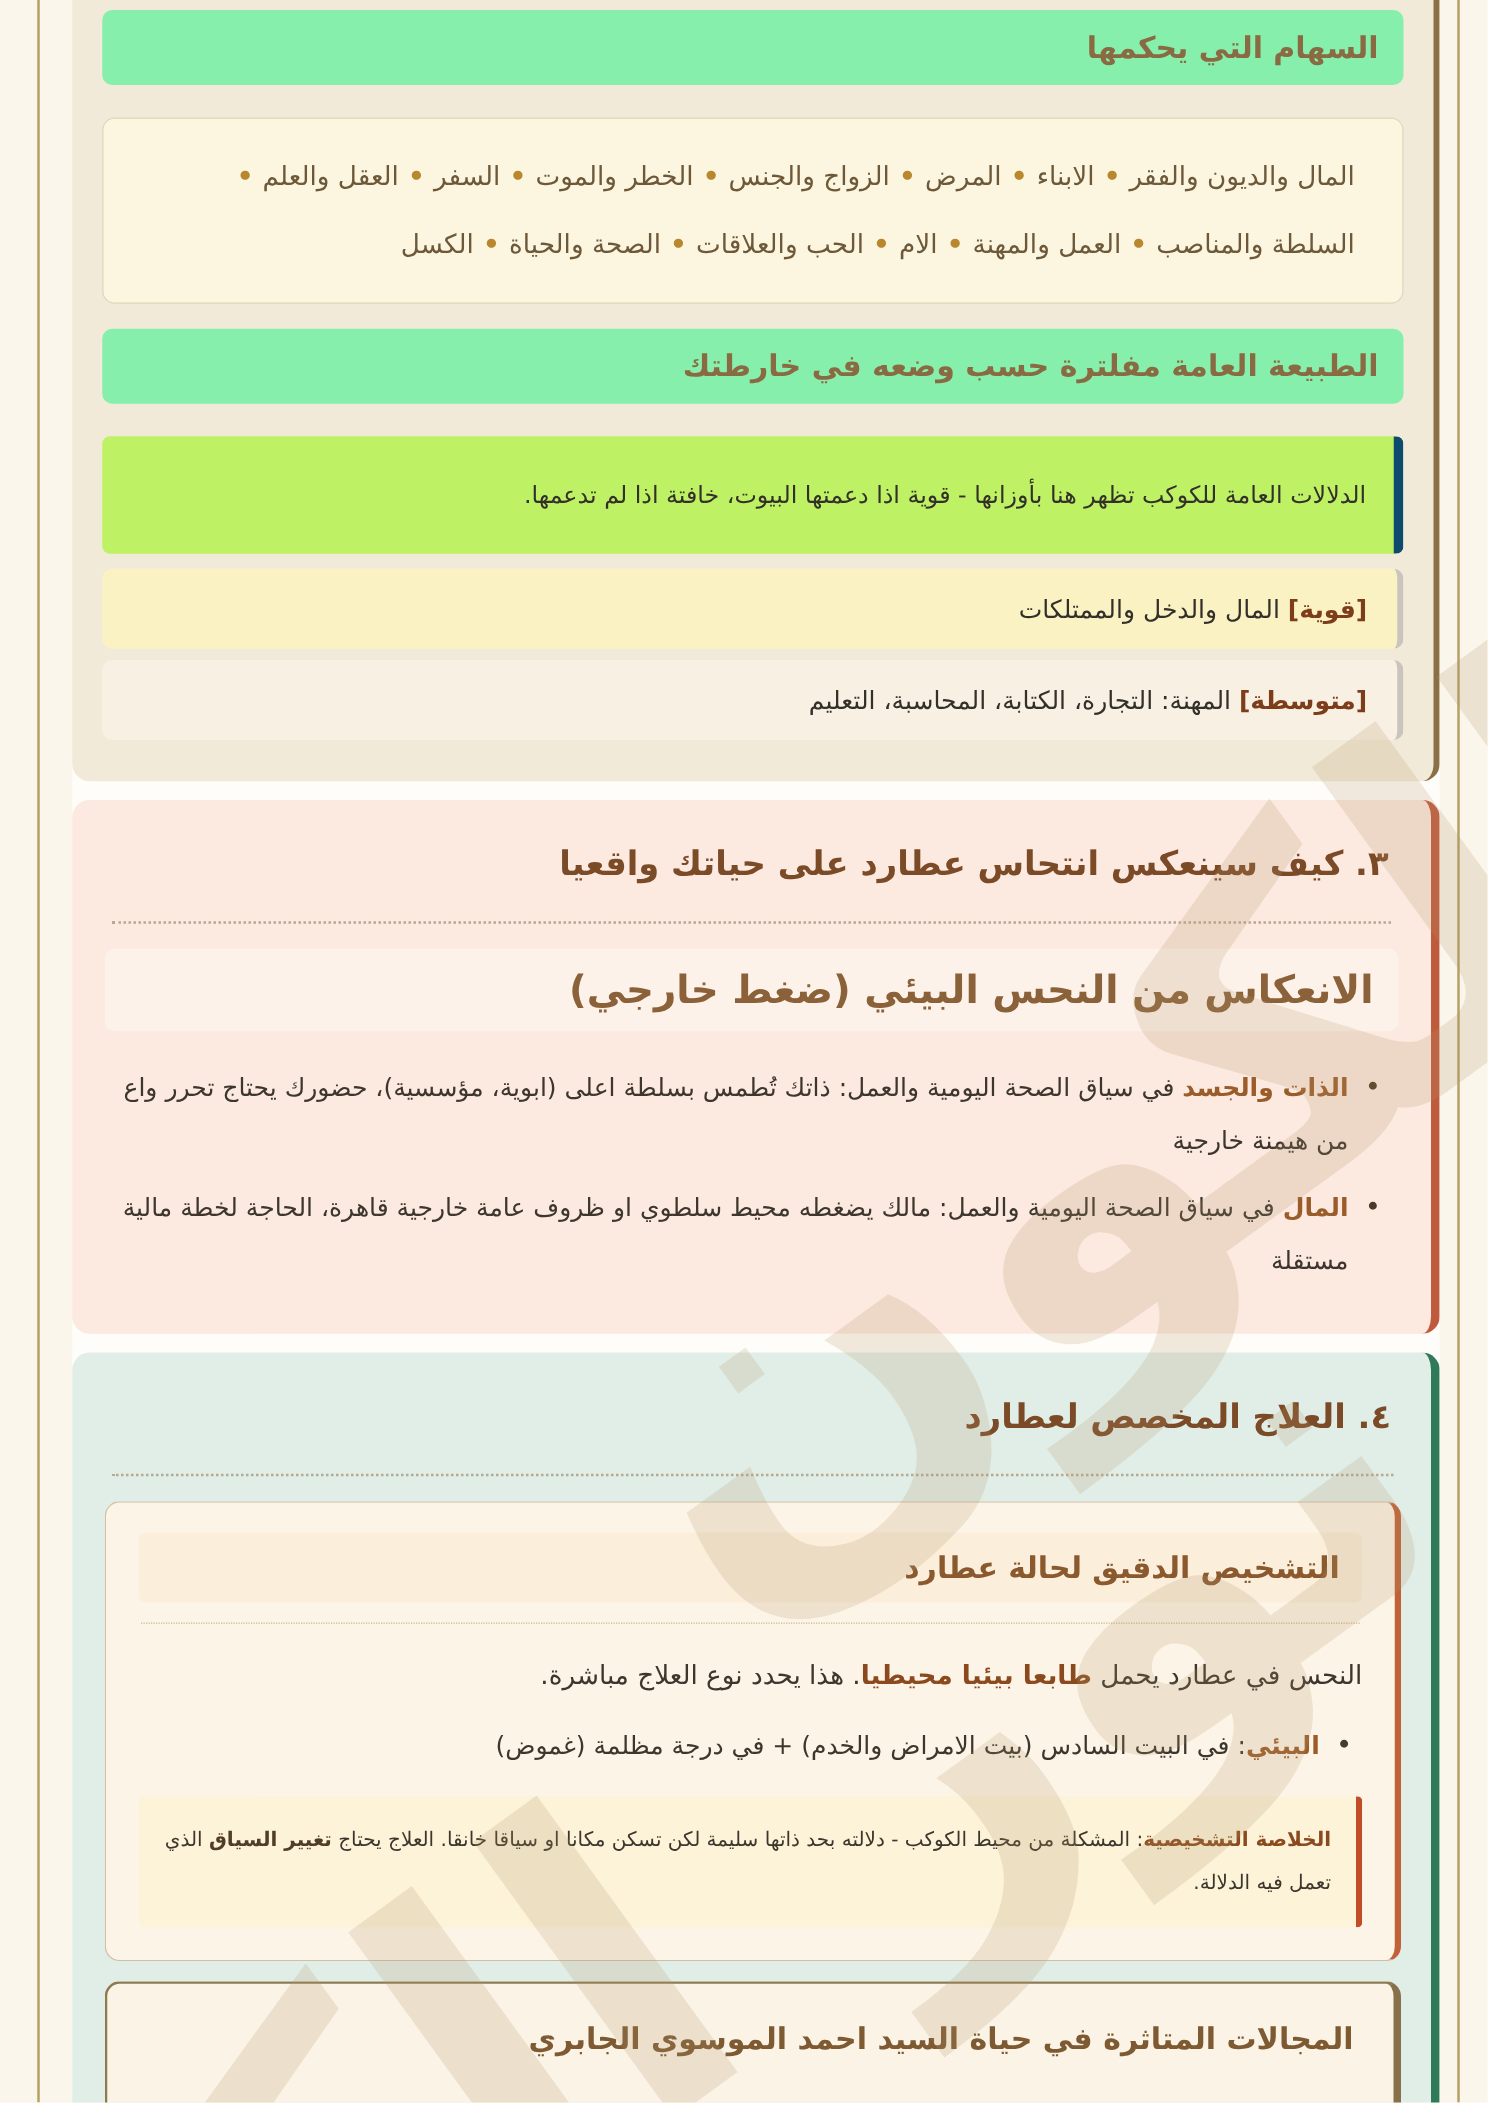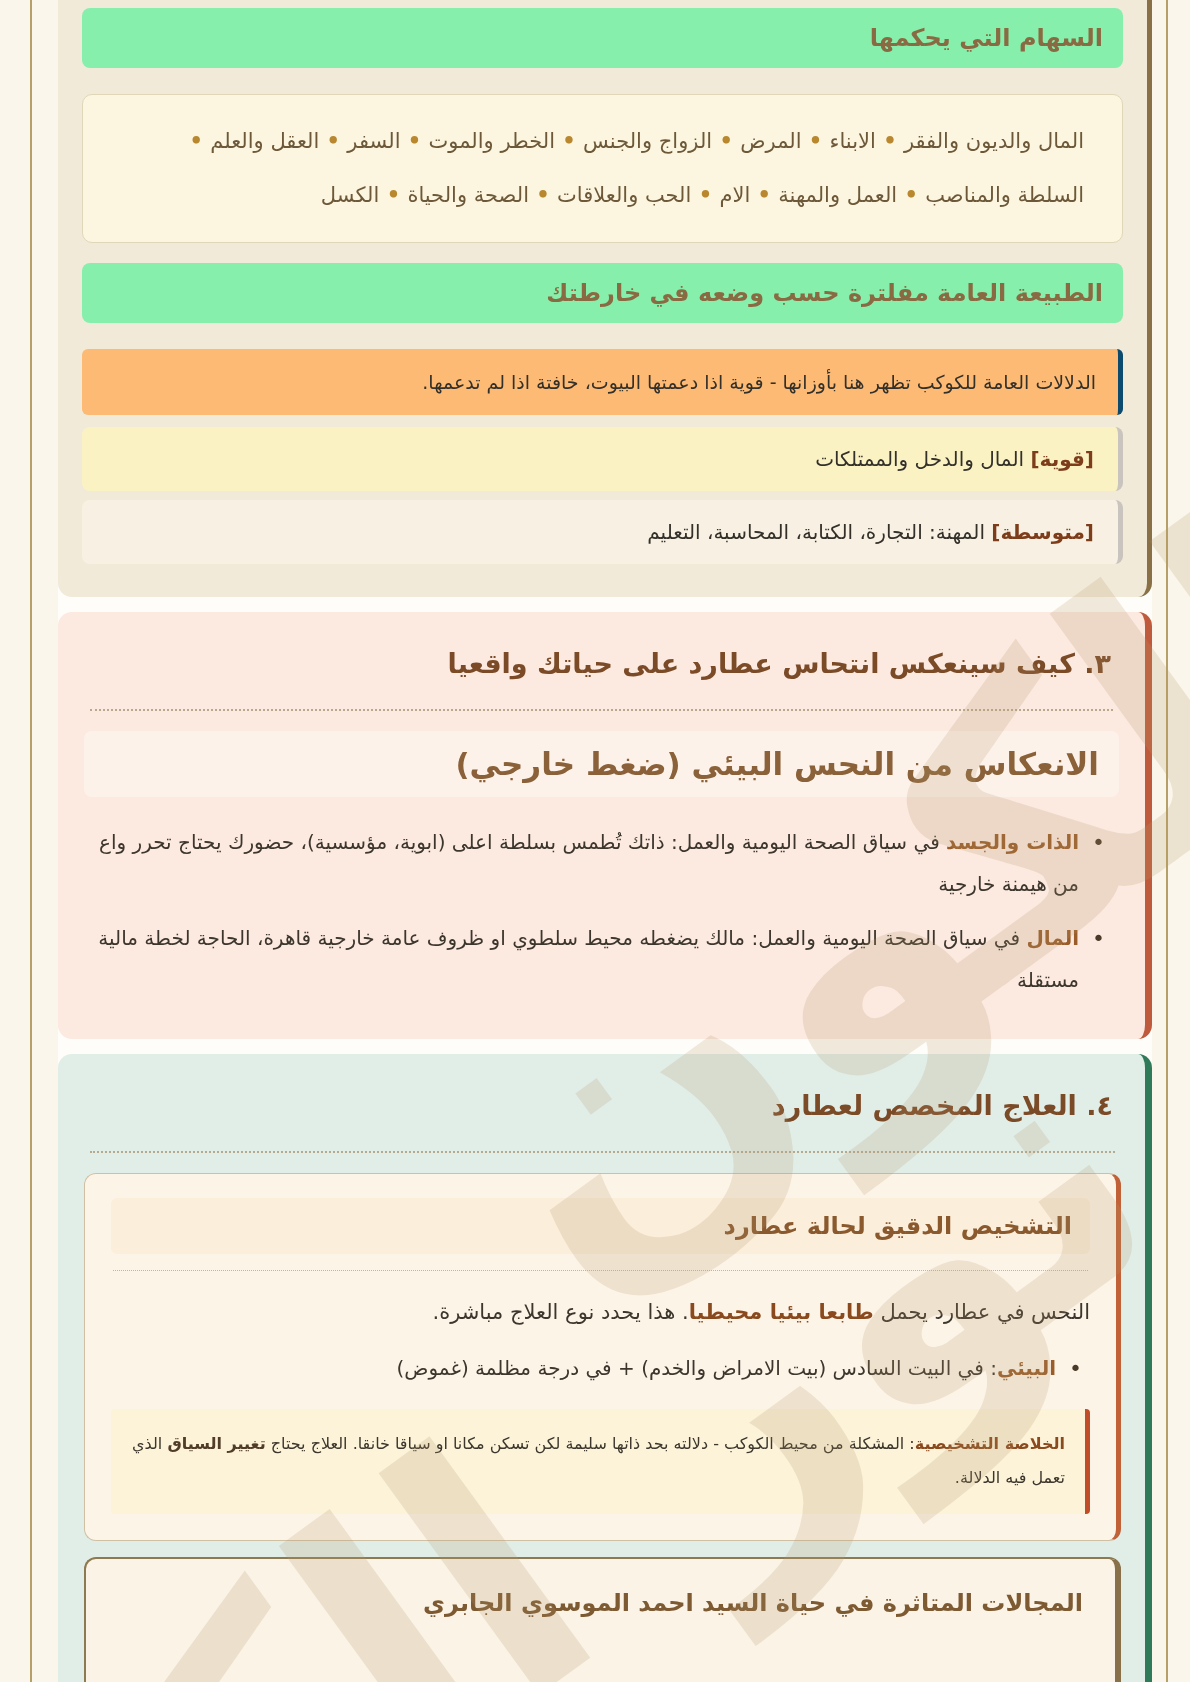--- a/index.html
+++ b/index.html
@@ -41,23 +41,23 @@
   .arrows-box {
     background:#fcf6e0; border:1px solid #e0d6b8; border-radius:10px;
     padding:20px 38px; margin-bottom:20px;
     font-size:21px; color:#6d5939; line-height:2.55; text-align:right;
   }
   .arrow-item { white-space:nowrap; }
   .arrow-item .sep { color:#b8872e; font-weight:bold; }
   .arrow-item:last-child .sep { display:none; }
 
   .note-box {
-    background:#fdba74; border-radius:6px;
-    border-right:5px solid #0c4a6e;
-    padding:22px 22px; margin-bottom:12px;
+    background:#bef264; border-radius:6px;
+    border-right:8px solid #0c4a6e;
+    padding:36px 22px; margin-bottom:12px;
     font-size:19px; color:#33302a;
   }
   .strength-box {
     border-radius:8px; border-right:5px solid #c9c5be;
     padding:20px 24px; margin-bottom:9px;
     font-size:20px; color:#33302a;
   }
   .strength-box.sb-strong { background:#fbf2c4; }
   .strength-box.sb-medium { background:#f8f1e3; }
   .strength-box .tag { font-weight:bold; color:#7d3d1b; }

